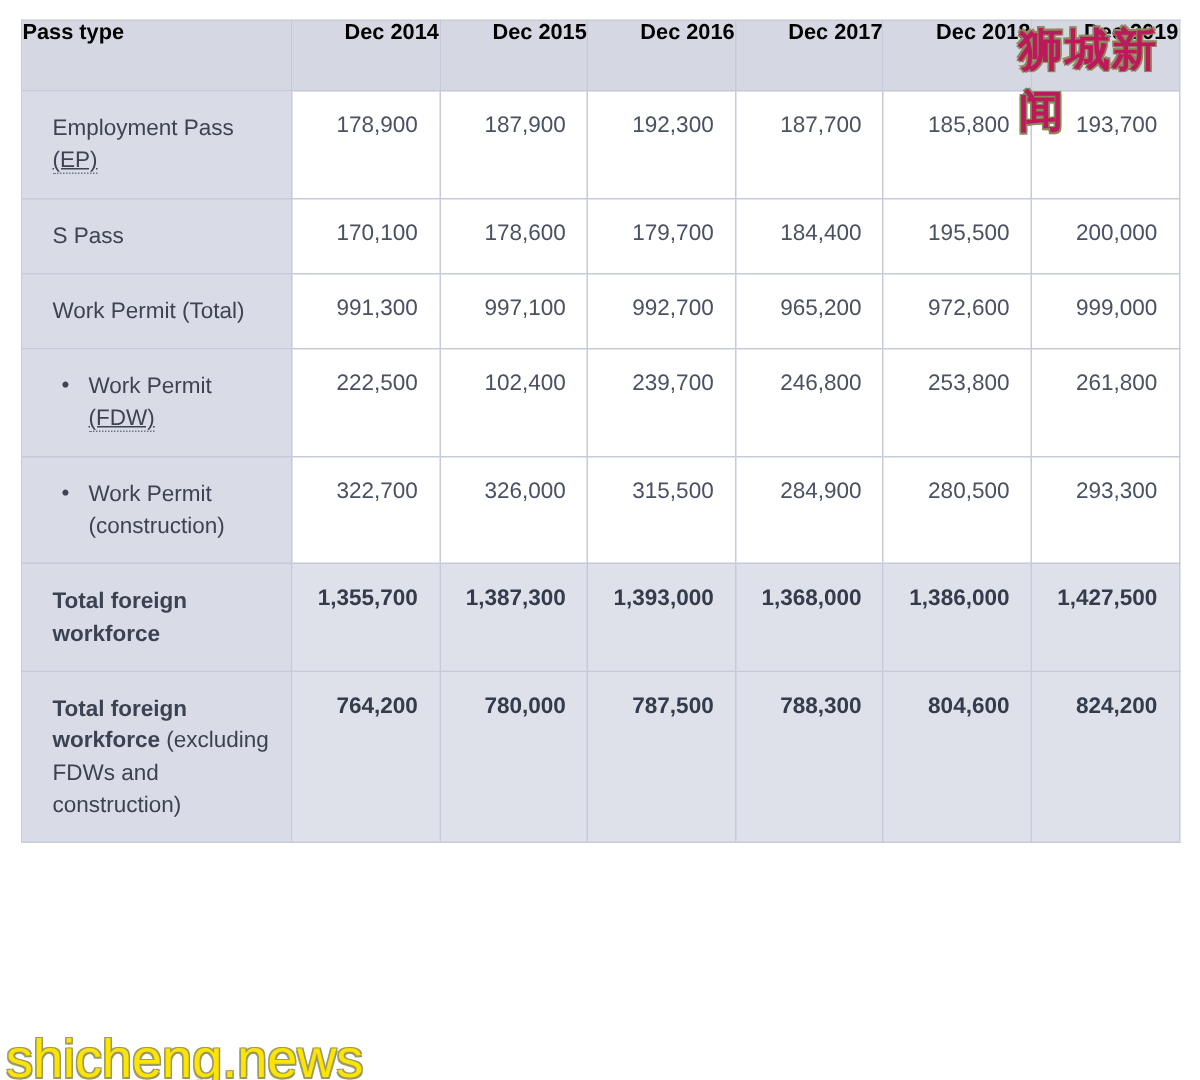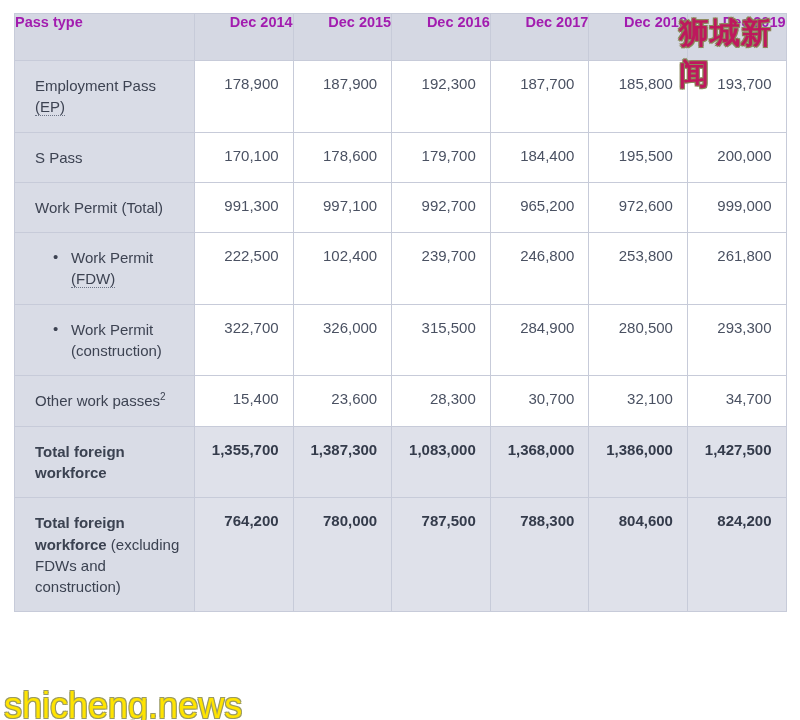--- a/index.html
+++ b/index.html
@@ -45,21 +45,21 @@
     border: 1px solid #c7cbd9;
     padding: 0;
     vertical-align: top;
   }
 
   
   thead th {
     background: #d5d8e3;
     font-weight: bold;
     font-size: 14.5px;
-    color: #a21caf;
+    color: #000000;
     height: 47px;
     padding: 14px 14px 12px 14px;
     box-sizing: border-box;
   }
   thead th.h-label { text-align: left; }
   thead th.h-year  { text-align: right; }
 
   
   tbody td.lbl {
     background: #d9dce6;
@@ -88,39 +88,40 @@
     background: #dfe1ea;
     font-weight: bold;
     color: #343b4b;
   }
   tbody tr.total td.lbl .sub {
     font-weight: normal;
   }
 
   
   td.lbl.bullet {
-    padding-left: 36px;
+    padding-left: 24px;
     margin-left: 32px;
   }
   td.lbl.bullet .bl {
     display: block;
     position: relative;
     padding-left: 20px;
   }
   td.lbl.bullet .bl::before {
     content: "\2022";
     position: absolute;
     left: 2px;
     top: -1px;
     font-size: 15px;
     color: #3d4352;
   }
 
   .abbr {
     border-bottom: 1px dotted #6d7486;
+    text-decoration: underline;
   }
 
   sup {
     font-size: 10px;
     vertical-align: super;
     line-height: 0;
   }
 
   
   .wm {
@@ -239,34 +240,25 @@
             <td class="lbl bullet">
               <span class="bl">Work Permit (construction)</span>
             </td>
             <td class="num">322,700</td>
             <td class="num">326,000</td>
             <td class="num">315,500</td>
             <td class="num">284,900</td>
             <td class="num">280,500</td>
             <td class="num">293,300</td>
           </tr>
-          <tr>
-            <td class="lbl">Other work passes<sup>2</sup></td>
-            <td class="num">15,400</td>
-            <td class="num">23,600</td>
-            <td class="num">28,300</td>
-            <td class="num">30,700</td>
-            <td class="num">32,100</td>
-            <td class="num">34,700</td>
-          </tr>
           <tr class="total">
             <td class="lbl">Total foreign workforce</td>
             <td class="num">1,355,700</td>
             <td class="num">1,387,300</td>
-            <td class="num">1,083,000</td>
+            <td class="num">1,393,000</td>
             <td class="num">1,368,000</td>
             <td class="num">1,386,000</td>
             <td class="num">1,427,500</td>
           </tr>
           <tr class="total">
             <td class="lbl">Total foreign workforce <span class="sub">(excluding FDWs and construction)</span></td>
             <td class="num">764,200</td>
             <td class="num">780,000</td>
             <td class="num">787,500</td>
             <td class="num">788,300</td>

